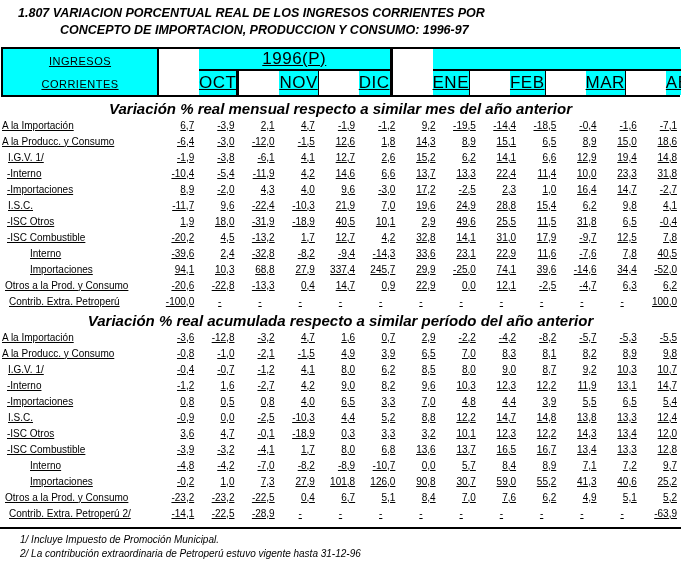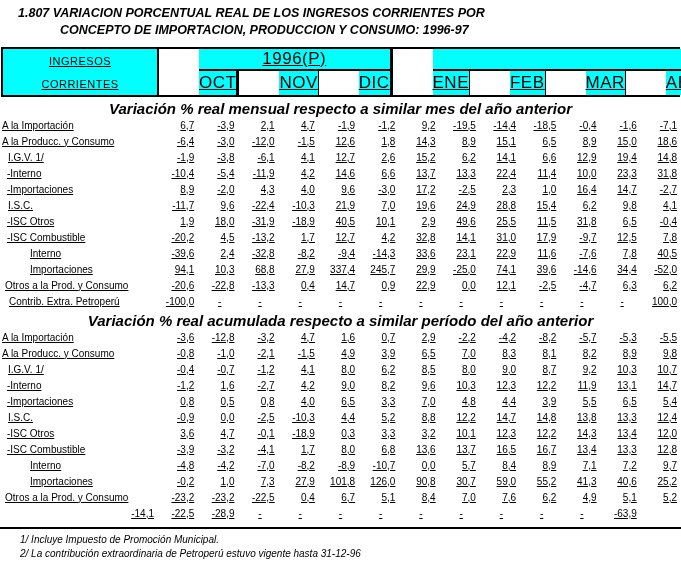--- a/index.html
+++ b/index.html
@@ -462,20 +462,21 @@
           <div class="cell num">5,1</div>
           <div class="cell num">8,4</div>
           <div class="cell num">7,0</div>
           <div class="cell num">7,6</div>
           <div class="cell num">6,2</div>
           <div class="cell num">4,9</div>
           <div class="cell num">5,1</div>
           <div class="cell num">5,2</div>
         </div>
         <div class="trow">
+          <div class="cell label" style="padding-left: 9px;">Contrib. Extra. Petroperú 2/</div>
           <div class="cell num">-14,1</div>
           <div class="cell num">-22,5</div>
           <div class="cell num">-28,9</div>
           <div class="cell num dash">-</div>
           <div class="cell num dash">-</div>
           <div class="cell num dash">-</div>
           <div class="cell num dash">-</div>
           <div class="cell num dash">-</div>
           <div class="cell num dash">-</div>
           <div class="cell num dash">-</div>

